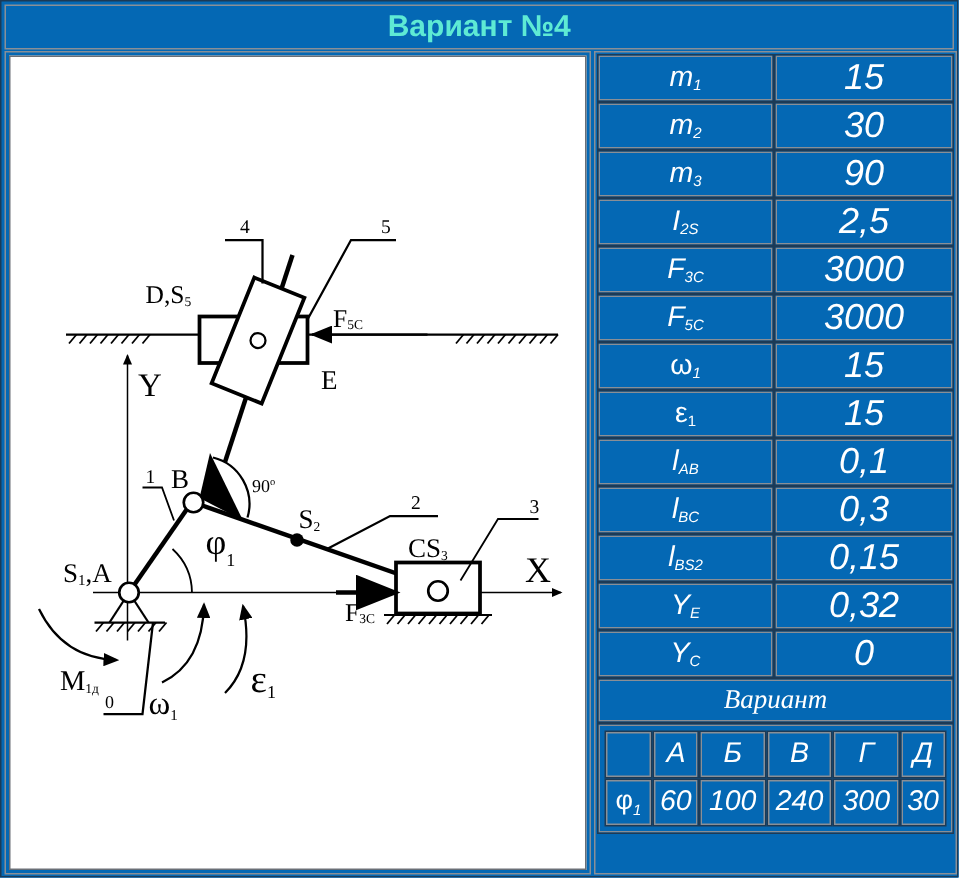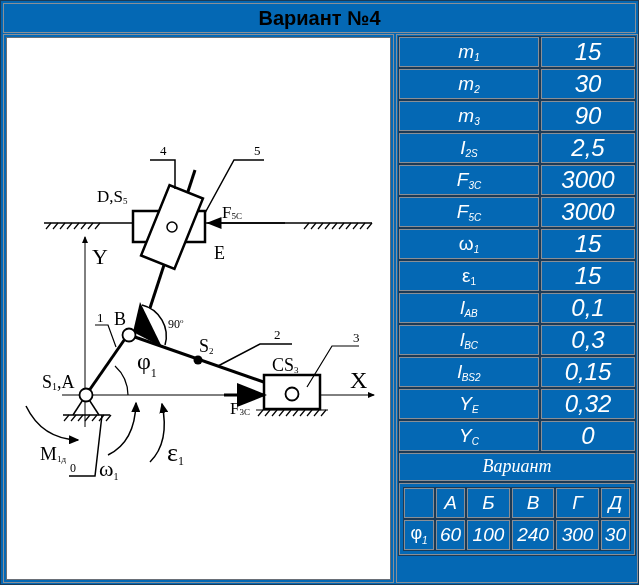--- a/index.html
+++ b/index.html
@@ -2,41 +2,41 @@
 <html><head>
 <meta charset="utf-8">
 <style>
   * { box-sizing: border-box; margin: 0; padding: 0; }
   html, body { width: 639px; height: 585px; overflow: hidden; background: #0468b4; }
   body { position: relative; font-family: "Liberation Sans", sans-serif; }
   .frame { position: absolute; left: 0; top: 0; width: 639px; height: 585px; background: #0468b4; border: 1px solid #1c3a56; }
   .title {
     position: absolute; left: 2px; top: 2px; width: 633px; height: 30px;
     background: #0468b4; border: 1px solid #8a8f96;
-    color: #000000; font-weight: bold; font-size: 20px; text-align: center; line-height: 28px;
+    color: #5eead4; font-weight: bold; font-size: 20px; text-align: center; line-height: 28px;
   }
   .imgbox {
     position: absolute; left: 2px; top: 33px; width: 391px; height: 549px;
     border: 1px solid #8a8f96; background: #0468b4;
   }
   .imgbox .inner {
     position: absolute; left: 2px; top: 2px; right: 2px; bottom: 2px;
     background: #ffffff; border: 1px solid #6a6f76;
   }
   .imgbox svg { position: absolute; left: 0; top: 0; }
   .params {
     position: absolute; left: 395px; top: 33px; width: 242px; height: 549px;
     border: 1px solid #8a8f96; background: #0468b4;
   }
   table.ptab { border-collapse: separate; border-spacing: 2px; width: 240px; }
   table.ptab td {
     background: #0468b4; border: 1px solid #8a8f96; outline: 1px solid #1c3a56;
     color: #fff; text-align: center; font-style: italic; height: 27.6px;
   }
-  td.pname { width: 140px; font-size: 19px; }
+  td.pname { width: 116px; font-size: 19px; }
   td.pval { font-size: 24px; }
   td.pname sub { font-size: 10px; vertical-align: -3px; }
   td.variant-head { font-size: 18px; height: 26px; font-family: Liberation Serif, serif; }
   .vwrap { padding: 3px; }
   table.vtab { border-collapse: separate; border-spacing: 2px; width: 100%; }
   table.vtab td {
     background: #0468b4; border: 1px solid #8a8f96; outline: 1px solid #1c3a56;
     color: #fff; text-align: center; font-style: italic; font-size: 19px; height: 30px;
   }
   table.vtab td.rowhead { font-style: normal; font-size: 18px; width: 30px; }

